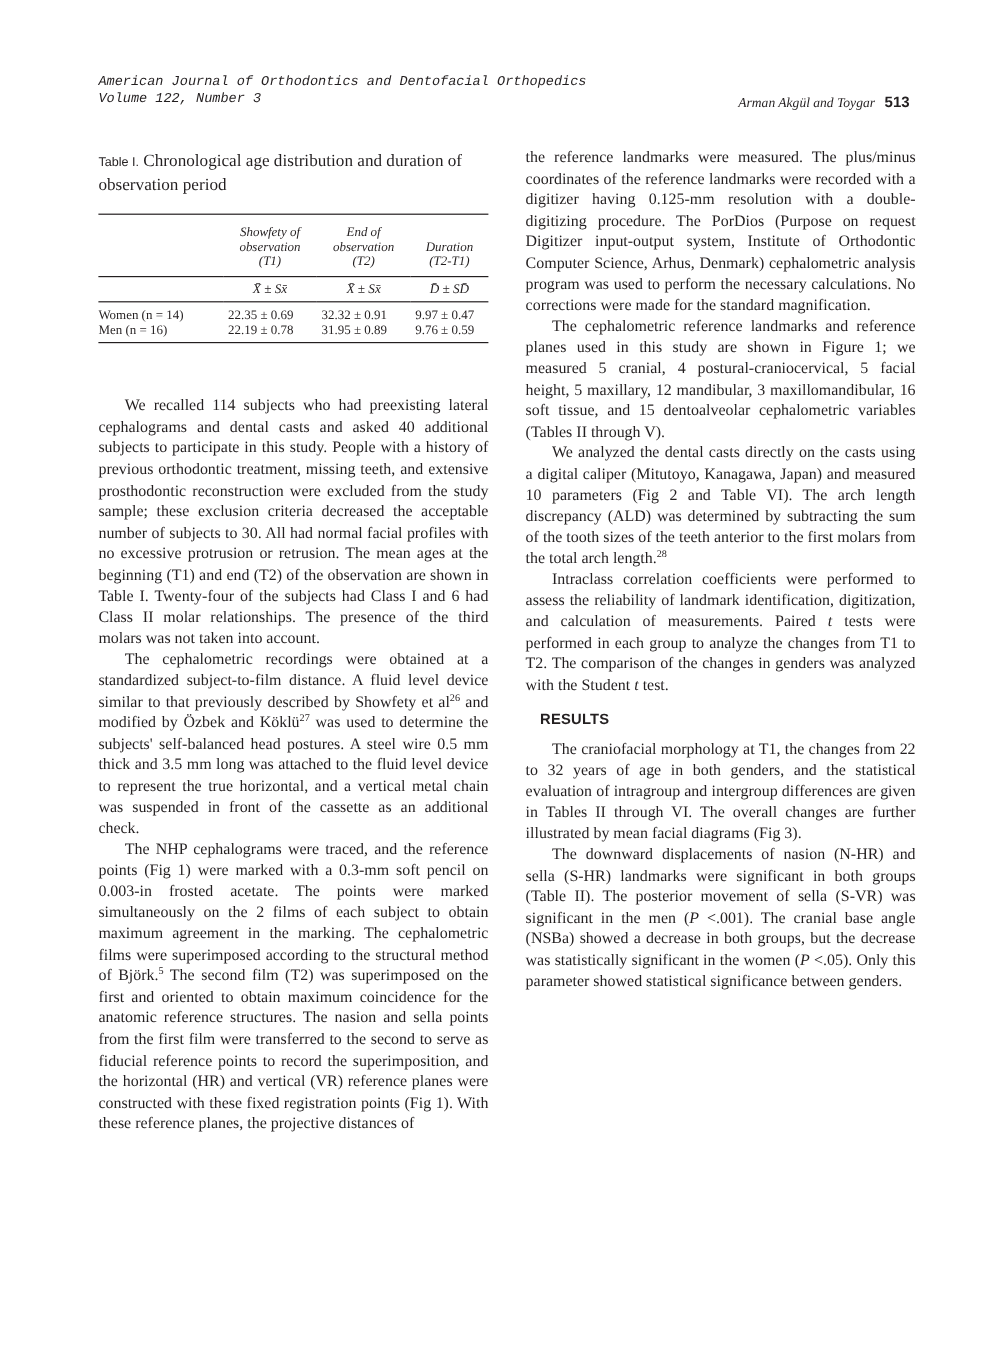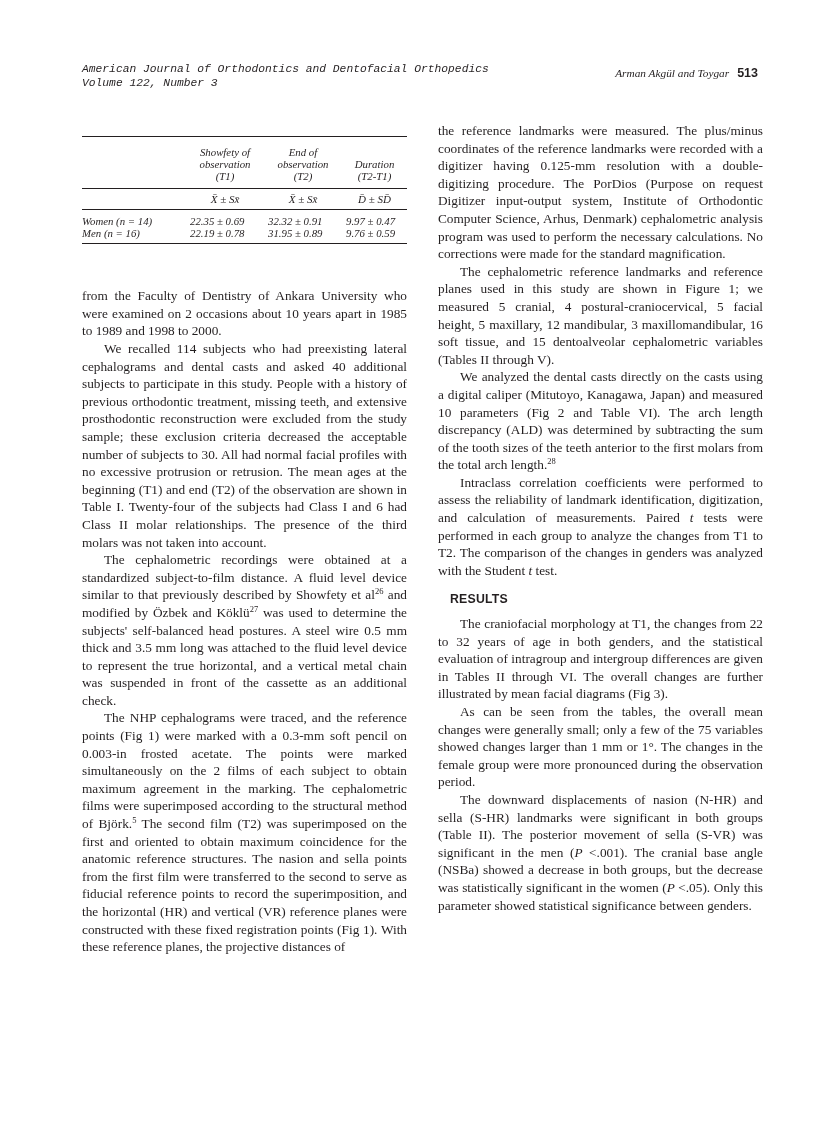--- a/index.html
+++ b/index.html
@@ -1,41 +1,41 @@
 <!DOCTYPE html>
 <html><head>
 <meta charset="utf-8">
 <style>
   html, body { margin: 0; padding: 0; background: #ffffff; }
   body { width: 838px; height: 1122px; position: relative; overflow: hidden; color: #231f20;
          font-family: "Liberation Serif", serif; }
   .hdr { position: absolute; top: 62px; left: 82px; right: 80px; font-size: 11.3px; line-height: 14px; font-style: italic; }
   .hdr-left { position: absolute; left: 0; top: 0; font-family: Liberation Mono, monospace; }
-  .hdr-right { position: absolute; right: 0; top: 4px; white-space: nowrap; }
+  .hdr-right { position: absolute; right: 0; top: 16px; white-space: nowrap; }
   .pagenum { font-family: "Liberation Sans", sans-serif; font-style: normal; font-weight: bold; font-size: 12.5px; margin-left: 8px; }
 
   .col { position: absolute; top: 122px; width: 325px; font-size: 13.3px; line-height: 17.6px; text-align: justify; }
   .col-left { left: 82px; }
   .col-right { left: 438px; }
   p { margin: 0; }
   p.ind { text-indent: 22px; }
   sup { font-size: 8.5px; line-height: 0; vertical-align: 5px; }
   i { font-style: italic; }
 
   .tbl-cap { font-size: 14.3px; line-height: 19px; text-align: left; margin-top: 3px; }
   .tbl-label { font-family: "Liberation Sans", sans-serif; font-size: 10.5px; }
   .rule-top { border-top: 1.5px solid #231f20; margin-top: 14px; }
   .rule { border-top: 1px solid #231f20; }
   .rule-bot { border-top: 1.3px solid #231f20; }
   table { border-collapse: collapse; width: 100%; font-size: 10.8px; line-height: 12.2px; }
   th { font-weight: normal; font-style: italic; text-align: center; vertical-align: bottom; padding: 0; }
   td { padding: 0; white-space: nowrap; }
   .hrow th { padding-top: 9px; padding-bottom: 5px; }
   .srow th { padding-top: 4px; padding-bottom: 4px; font-size: 11px; }
-  .drow td { padding-top: 0; font-style: italic; }
+  .drow td { padding-top: 0; }
   .drow:first-child td { padding-top: 5px; }
   .drow:last-child td { padding-bottom: 4px; }
   td.num { text-align: left; padding-left: 4px; }
   .foot { font-size: 10.8px; line-height: 14.5px; margin-top: 4px; text-align: justify; }
 
   .sec { font-family: Liberation Sans, sans-serif; font-weight: bold; font-size: 12.3px; margin: 12px 0 6px 0; text-align: left; letter-spacing: 0.2px; padding-left: 12px; }
 </style>
 </head>
 <body>
 
@@ -44,20 +44,24 @@
     <div>American Journal of Orthodontics and Dentofacial Orthopedics</div>
     <div>Volume 122, Number 3</div>
   </div>
   <div class="hdr-right">
     <span>Arman Akgül and Toygar</span><span class="pagenum">513</span>
   </div>
 </div>
 
 <div class="col col-left">
   <div>
+    <div class="tbl-cap">
+      <span class="tbl-label">Table I.</span>
+      <span>Chronological age distribution and duration of observation period</span>
+    </div>
     <div class="rule-top"></div>
     <table>
       <thead>
         <tr class="hrow">
           <th style="width:32%"></th>
           <th style="width:24%">
             <div>Showfety of</div>
             <div>observation</div>
             <div>(T1)</div>
           </th>
@@ -97,30 +101,28 @@
           <td class="num">31.95 ± 0.89</td>
           <td class="num">9.76 ± 0.59</td>
         </tr>
       </tbody>
     </table>
     <div class="rule-bot"></div>
   </div>
 
   <div style="height: 43px;"></div>
 
-  <p>from the Faculty of Dentistry of Ankara University who were examined on 2 occasions about 10 years apart in 1985 to 1989 and 1998 to 2000.</p>
   <p class="ind">We recalled 114 subjects who had preexisting lateral cephalograms and dental casts and asked 40 additional subjects to participate in this study. People with a history of previous orthodontic treatment, missing teeth, and extensive prosthodontic reconstruction were excluded from the study sample; these exclusion criteria decreased the acceptable number of subjects to 30. All had normal facial profiles with no excessive protrusion or retrusion. The mean ages at the beginning (T1) and end (T2) of the observation are shown in Table I. Twenty-four of the subjects had Class I and 6 had Class II molar relationships. The presence of the third molars was not taken into account.</p>
   <p class="ind"><span>The cephalometric recordings were obtained at a standardized subject-to-film distance. A fluid level device similar to that previously described by Showfety et al</span><sup>26</sup><span> and modified by Özbek and Köklü</span><sup>27</sup><span> was used to determine the subjects' self-balanced head postures. A steel wire 0.5 mm thick and 3.5 mm long was attached to the fluid level device to represent the true horizontal, and a vertical metal chain was suspended in front of the cassette as an additional check.</span></p>
   <p class="ind"><span>The NHP cephalograms were traced, and the reference points (Fig 1) were marked with a 0.3-mm soft pencil on 0.003-in frosted acetate. The points were marked simultaneously on the 2 films of each subject to obtain maximum agreement in the marking. The cephalometric films were superimposed according to the structural method of Björk.</span><sup>5</sup><span> The second film (T2) was superimposed on the first and oriented to obtain maximum coincidence for the anatomic reference structures. The nasion and sella points from the first film were transferred to the second to serve as fiducial reference points to record the superimposition, and the horizontal (HR) and vertical (VR) reference planes were constructed with these fixed registration points (Fig 1). With these reference planes, the projective distances of</span></p>
 </div>
 
 <div class="col col-right">
   <p>the reference landmarks were measured. The plus/minus coordinates of the reference landmarks were recorded with a digitizer having 0.125-mm resolution with a double-digitizing procedure. The PorDios (Purpose on request Digitizer input-output system, Institute of Orthodontic Computer Science, Arhus, Denmark) cephalometric analysis program was used to perform the necessary calculations. No corrections were made for the standard magnification.</p>
   <p class="ind">The cephalometric reference landmarks and reference planes used in this study are shown in Figure 1; we measured 5 cranial, 4 postural-craniocervical, 5 facial height, 5 maxillary, 12 mandibular, 3 maxillomandibular, 16 soft tissue, and 15 dentoalveolar cephalometric variables (Tables II through V).</p>
   <p class="ind"><span>We analyzed the dental casts directly on the casts using a digital caliper (Mitutoyo, Kanagawa, Japan) and measured 10 parameters (Fig 2 and Table VI). The arch length discrepancy (ALD) was determined by subtracting the sum of the tooth sizes of the teeth anterior to the first molars from the total arch length.</span><sup>28</sup></p>
   <p class="ind"><span>Intraclass correlation coefficients were performed to assess the reliability of landmark identification, digitization, and calculation of measurements. Paired </span><i>t</i><span> tests were performed in each group to analyze the changes from T1 to T2. The comparison of the changes in genders was analyzed with the Student </span><i>t</i><span> test.</span></p>
 
   <div class="sec">RESULTS</div>
 
   <p class="ind">The craniofacial morphology at T1, the changes from 22 to 32 years of age in both genders, and the statistical evaluation of intragroup and intergroup differences are given in Tables II through VI. The overall changes are further illustrated by mean facial diagrams (Fig 3).</p>
-  <p class="ind">As can be seen from the tables, the overall mean changes were generally small; only a few of the 75 variables showed changes larger than 1 mm or 1°. The changes in the female group were more pronounced during the observation period.</p>
   <p class="ind"><span>The downward displacements of nasion (N-HR) and sella (S-HR) landmarks were significant in both groups (Table II). The posterior movement of sella (S-VR) was significant in the men (</span><i>P</i><span> &lt;.001). The cranial base angle (NSBa) showed a decrease in both groups, but the decrease was statistically significant in the women (</span><i>P</i><span> &lt;.05). Only this parameter showed statistical significance between genders.</span></p>
 </div>
 
 </body></html>

